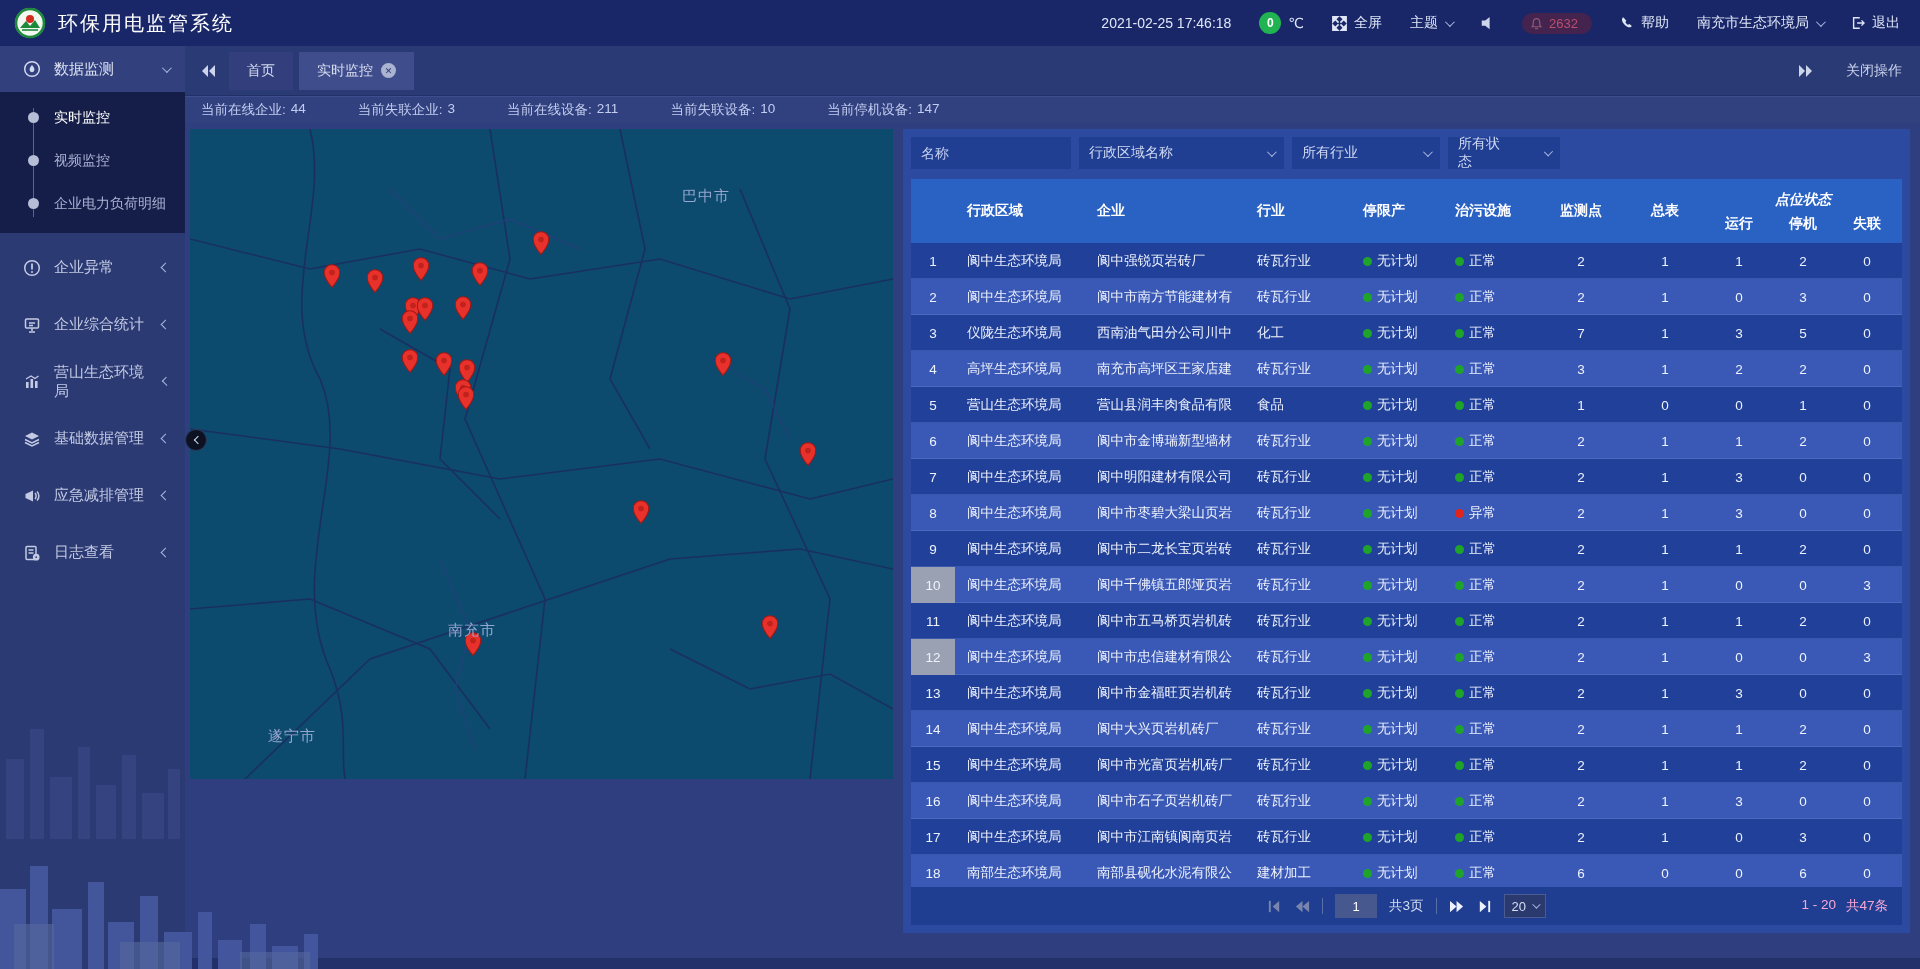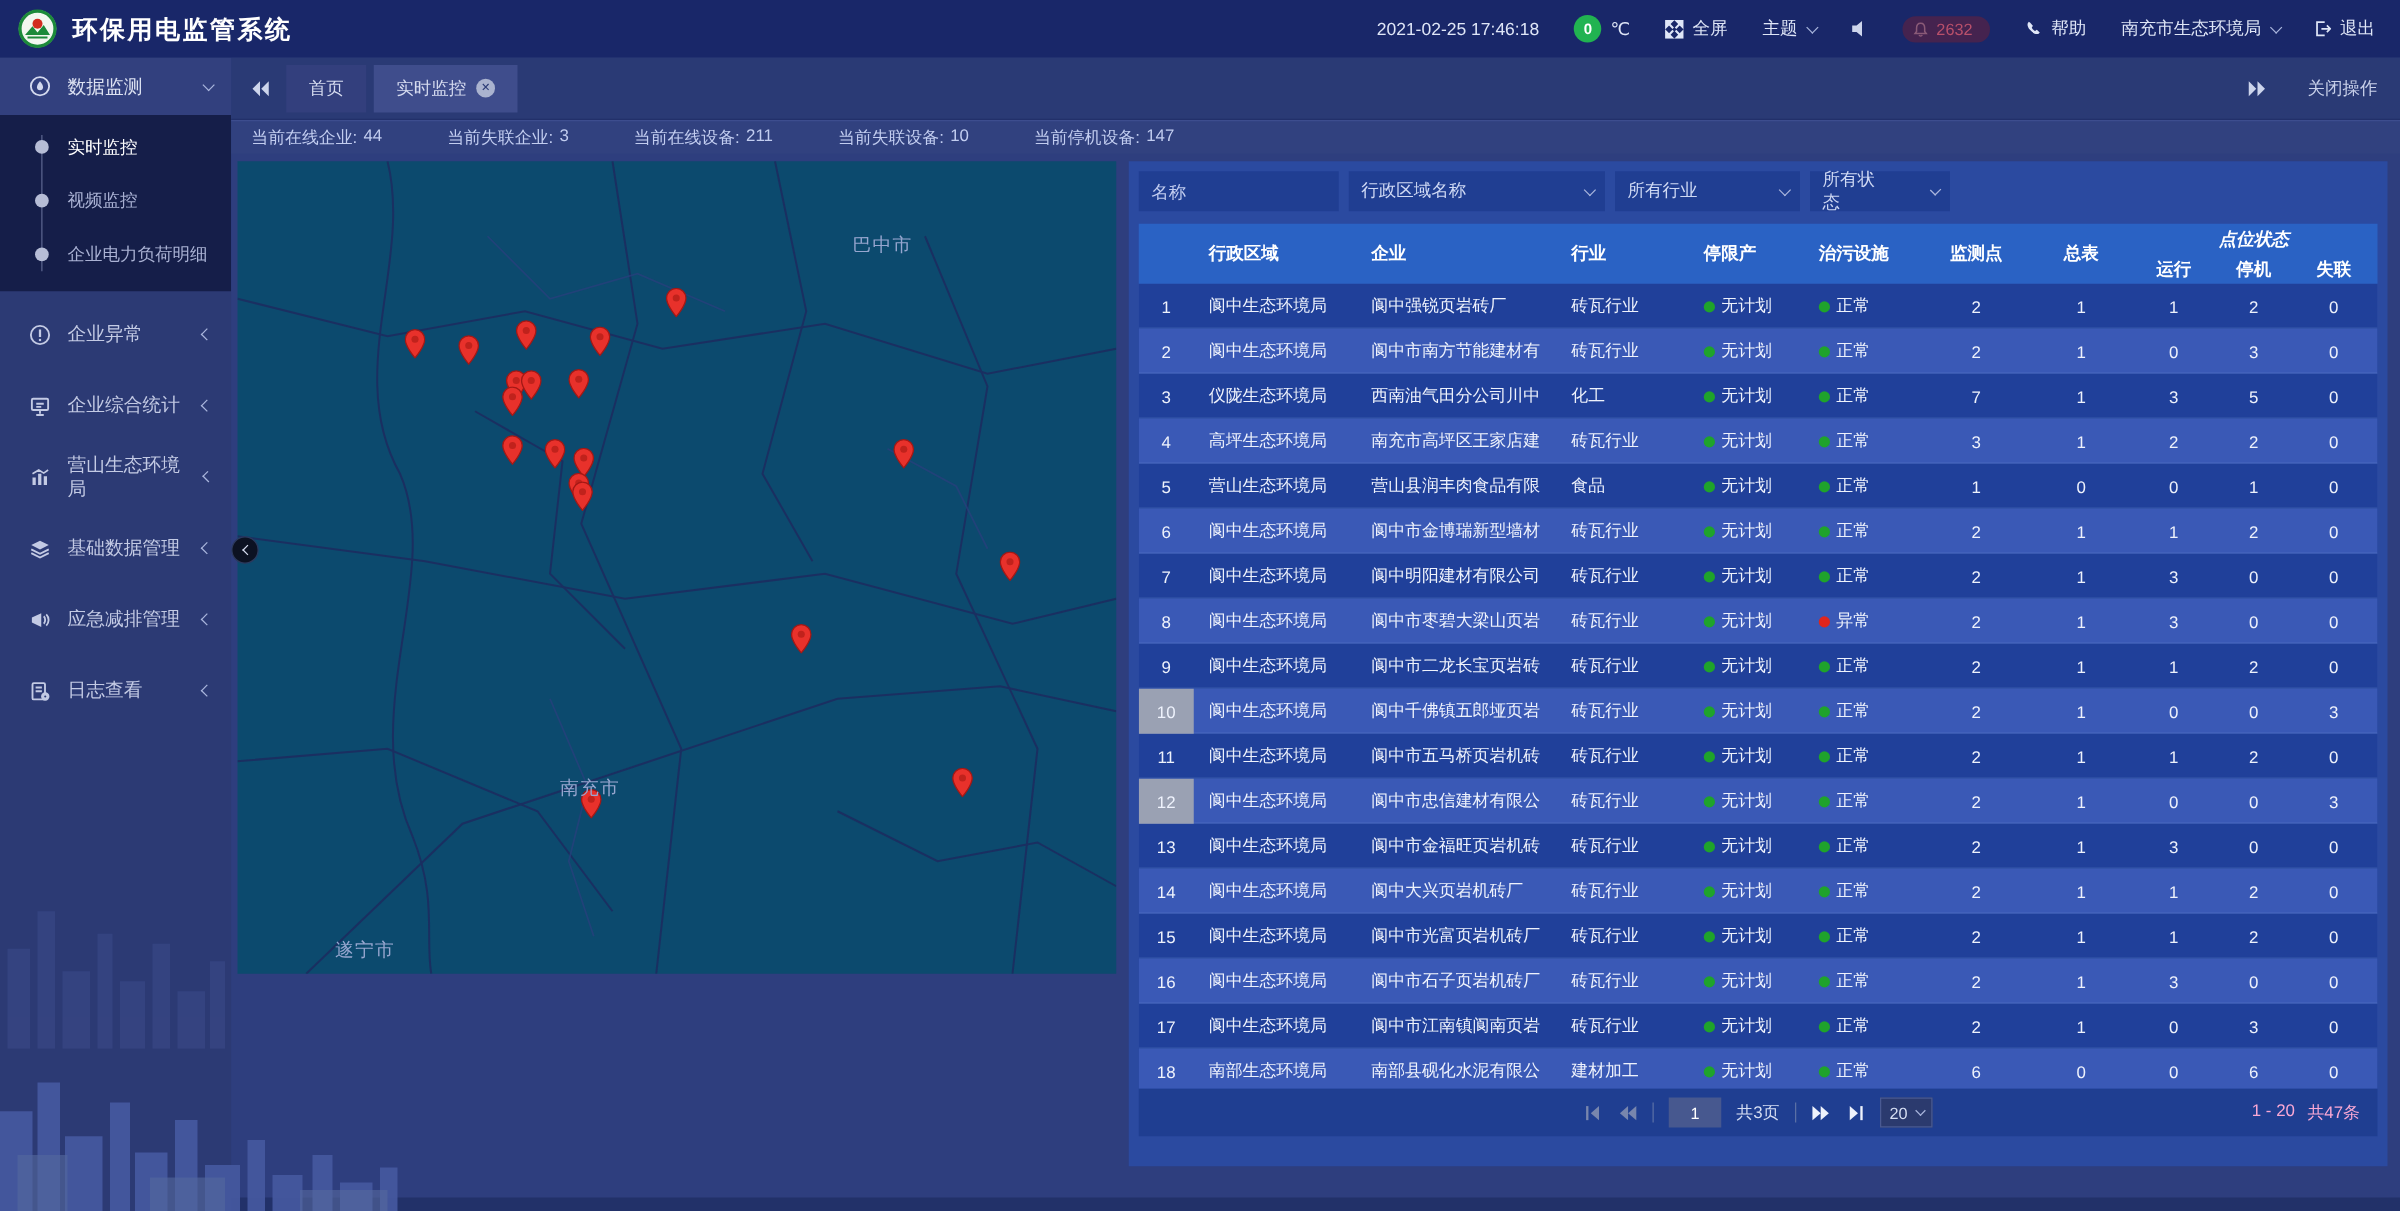--- a/index.html
+++ b/index.html
@@ -2,21 +2,21 @@
 <html><head>
 <meta charset="utf-8">
 <style>
   * { margin:0; padding:0; box-sizing:border-box; }
   html,body { width:1920px; height:969px; overflow:hidden; }
   body { font-family:"Liberation Sans","DejaVu Sans",sans-serif; background:#2e3e7e; position:relative; }
 
   
   .header { height:46px; background:#192769; display:flex; align-items:center; padding:0 20px 0 14px; color:#fff; position:relative; z-index:10; }
   .logo { width:32px; height:32px; flex-shrink:0; }
-  .app-title { font-size:20px; font-weight:bold; letter-spacing:2px; margin-left:12px; }
+  .app-title { font-size:20px; font-weight:normal; letter-spacing:2px; margin-left:12px; }
   .header-right { margin-left:auto; display:flex; align-items:center; gap:28px; font-size:14px; color:#dfe6f7; }
   .h-item { display:flex; align-items:center; gap:7px; cursor:pointer; white-space:nowrap; }
   .temp-badge { width:22px; height:22px; border-radius:50%; background:#21b351; color:#fff; display:flex; align-items:center; justify-content:center; font-size:12px; font-weight:bold; }
   .badge-pill { background:#45234f; color:#b9506b; border-radius:12px; padding:3px 14px 3px 8px; font-size:13px; display:flex; align-items:center; gap:6px; }
   .chev { width:7px; height:7px; border-right:1.5px solid #aab6dd; border-bottom:1.5px solid #aab6dd; display:inline-block; }
   .chev.down { transform:rotate(45deg) translateY(-2px); }
   .chev.left { transform:rotate(135deg); }
   .hicon { display:inline-flex; }
   .hicon svg { display:block; }
 
@@ -65,21 +65,21 @@
   .right-panel { flex:1; min-width:0; height:804px; background:#2b4aa0; padding:8px 8px 0; display:flex; flex-direction:column; }
   .filters { display:flex; gap:8px; height:32px; margin-bottom:10px; flex-shrink:0; }
   .f-box { background:#203e92; color:#cfd9f4; display:flex; align-items:center; padding:0 10px; font-size:14px; cursor:pointer; }
   .f-box .chev { margin-left:auto; }
   input.f-input { width:160px; background:#203e92; border:none; outline:none; color:#e3eafc; padding:0 10px; font-size:14px; }
   input.f-input::placeholder { color:#c2cdf0; }
   .f-region { width:205px; } .f-industry { width:148px; } .f-status { width:112px;gap:36px; }
 
   
   .grid-cols { display:grid; grid-template-columns:44px 130px 160px 106px 92px 96px 84px 84px 64px 64px 64px; }
-  .thead { background:#2a62c4; height:48px; color:#fff; font-size:14px; font-weight:bold; grid-template-rows:1fr 1fr; flex-shrink:0; }
+  .thead { background:#2a62c4; height:64px; color:#fff; font-size:14px; font-weight:bold; grid-template-rows:1fr 1fr; flex-shrink:0; }
   .th { grid-row:1/3; display:flex; align-items:center; }
   .th.col-l { padding-left:12px; } .th.col-c { justify-content:center; }
   .th-group { grid-column:9/12; grid-row:1; display:flex; align-items:flex-end; justify-content:center; font-style:italic; padding-bottom:2px; }
   .th-sub { grid-row:2; display:flex; align-items:flex-start; justify-content:center; padding-top:4px; }
   .tbody { height:644px; overflow:hidden; flex-shrink:0; }
   .tr { height:36px; align-items:center; color:#eef2fc; font-size:13.5px; border-bottom:1px solid rgba(120,150,220,0.28); cursor:pointer; }
   .tr:nth-child(odd) { background:#20409a; }
   .tr:nth-child(even) { background:#3a59b6; }
   .td { overflow:hidden; white-space:nowrap; }
   .td.col-l { padding-left:12px; } .td.col-c { text-align:center; }
@@ -434,21 +434,21 @@
           <div class="pin" style="left: 580px; top: 514px;"><svg width="17" height="24" viewBox="0 0 24 34">
               <path d="M12 1C5.9 1 1 5.9 1 12c0 8.5 11 21 11 21s11-12.5 11-21C23 5.9 18.1 1 12 1z" fill="#e8312b" stroke="#a31815" stroke-width="1.5"></path>
               <circle cx="12" cy="12" r="4" fill="#c0221c"></circle>
             </svg></div>
           <div class="pin" style="left: 283px; top: 531px;"><svg width="17" height="24" viewBox="0 0 24 34">
               <path d="M12 1C5.9 1 1 5.9 1 12c0 8.5 11 21 11 21s11-12.5 11-21C23 5.9 18.1 1 12 1z" fill="#e8312b" stroke="#a31815" stroke-width="1.5"></path>
               <circle cx="12" cy="12" r="4" fill="#c0221c"></circle>
             </svg></div>
           <span class="map-label" style="left: 492px; top: 58px;">巴中市</span>
           <span class="map-label" style="left: 258px; top: 492px;">南充市</span>
-          <span class="map-label" style="left: 78px; top: 622px;">遂宁市</span>
+          <span class="map-label" style="left: 78px; top: 598px;">遂宁市</span>
         </div>
 
       <div class="right-panel">
 
         <div class="filters">
           <input class="f-input" type="text" placeholder="名称" style="">
           <div class="f-box f-region">
             <span>行政区域名称</span>
             <span class="chev down"></span>
           </div>

